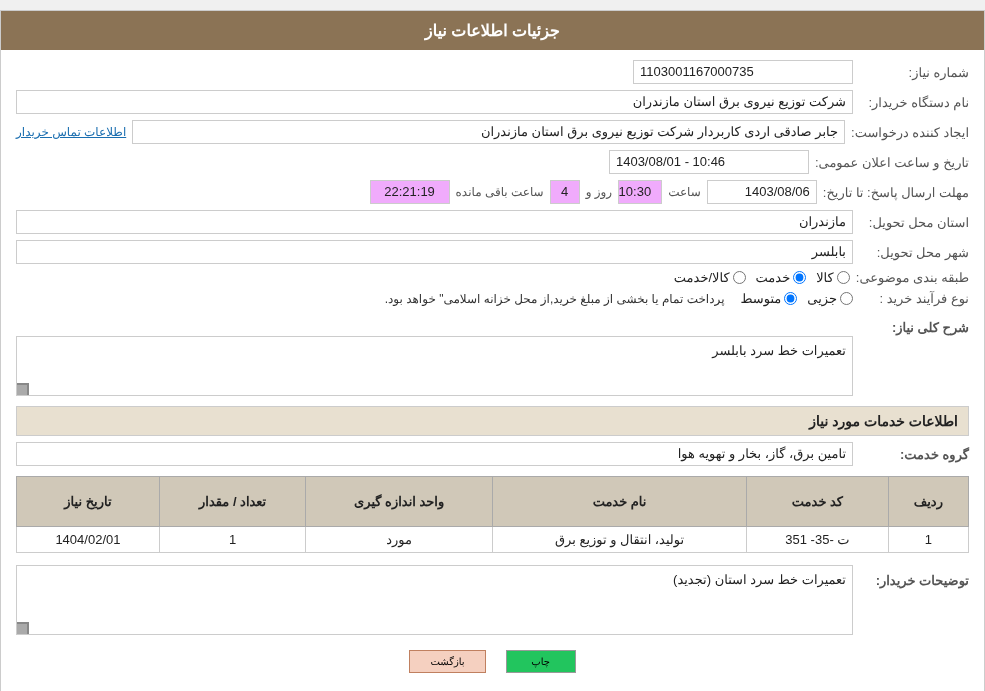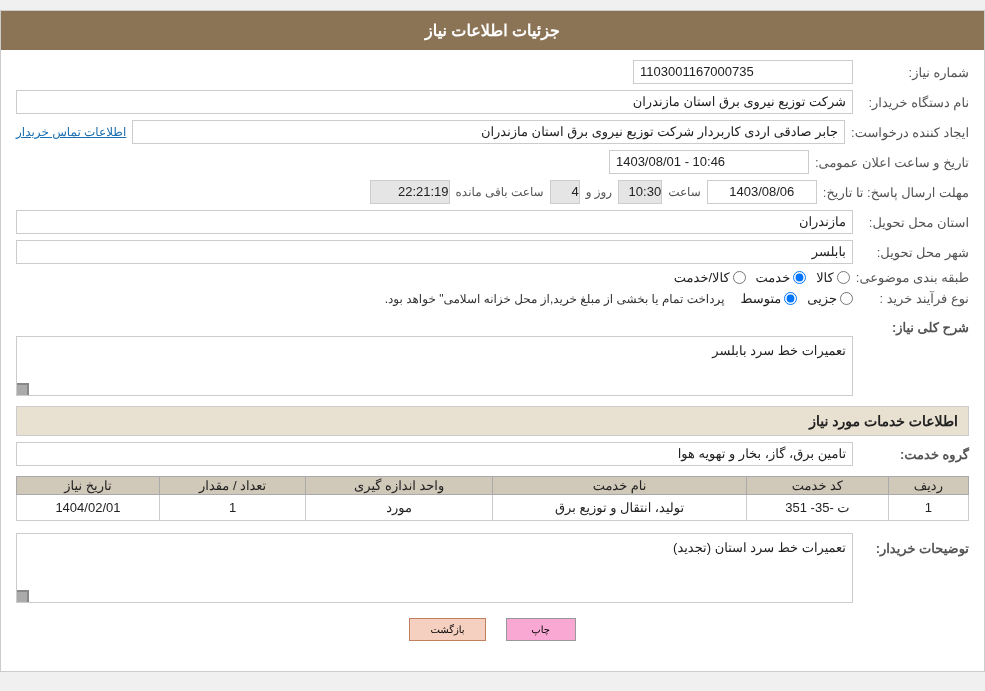--- a/index.html
+++ b/index.html
@@ -62,24 +62,24 @@
     }
     .link-blue {
       color: #1a6eb0;
       text-decoration: underline;
       cursor: pointer;
       font-size: 12px;
       white-space: nowrap;
     }
     .small-box {
       border: 1px solid #ccc;
-      background: #e5e5e5;
-      padding: 3px 0;
+      background: #f0abfc;
+      padding: 3px 10px;
       min-height: 24px;
-      text-align: right;
+      text-align: center;
       font-size: 13px;
     }
     .datetime-label {
       font-size: 12px;
       color: #555;
       white-space: nowrap;
     }
     .radio-group {
       display: flex;
       align-items: center;
@@ -129,22 +129,22 @@
     }
     .data-table {
       width: 100%;
       border-collapse: collapse;
       font-size: 13px;
       text-align: center;
     }
     .data-table th {
       background: #d0c8b8;
       border: 1px solid #aaa;
-      padding: 1px 8px;
-      font-weight: normal;
+      padding: 17px 8px;
+      font-weight: bold;
     }
     .data-table td {
       border: 1px solid #ccc;
       padding: 5px 8px;
       background: #fff;
     }
     .buyer-description-box {
       border: 1px solid #ccc;
       background: #fff;
       min-height: 70px;
@@ -186,21 +186,21 @@
     .btn {
       padding: 5px 20px;
       font-size: 10px;
       font-family: Tahoma, Arial, sans-serif;
       cursor: pointer;
       border: 1px solid #999;
       background: #e0e0e0;
       min-width: 70px;
     }
     .btn-print {
-      background: #f9a8d4;
+      background: #22c55e;
     }
     .btn-back {
       background: #f5d0c0;
       border: 1px solid #c08060;
     }
     .main-content {
       position: relative;
     }
   </style>
 </head>
@@ -229,21 +229,21 @@
       <span class="link-blue">اطلاعات تماس خریدار</span>
     </div>
 
     <div class="row">
       <span class="label">تاریخ و ساعت اعلان عمومی:</span>
       <div class="field-box ltr" style="max-width:200px;">1403/08/01 - 10:46</div>
     </div>
 
     <div class="row">
       <span class="label">مهلت ارسال پاسخ: تا تاریخ:</span>
-      <div class="field-box number" style="max-width:110px;">1403/08/06</div>
+      <div class="field-box number" style="max-width:110px;text-align:right;">1403/08/06</div>
       <span class="datetime-label">ساعت</span>
       <div class="small-box" style="width:44px;">10:30</div>
       <span class="datetime-label">روز و</span>
       <div class="small-box" style="width:30px;">4</div>
       <span class="datetime-label">ساعت باقی مانده</span>
       <div class="small-box" style="width:80px;">22:21:19</div>
     </div>
 
     <div class="row">
       <span class="label">استان محل تحویل:</span>

